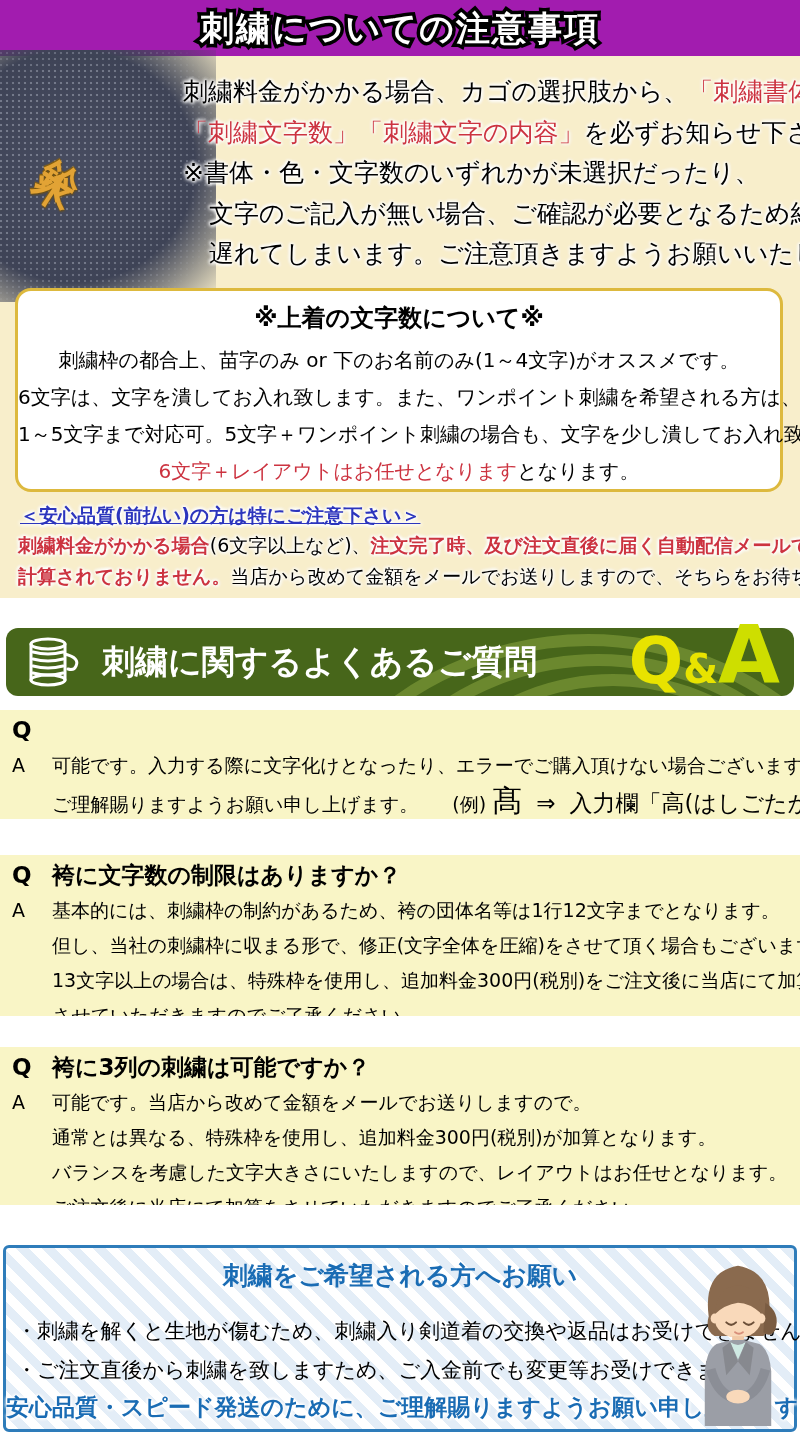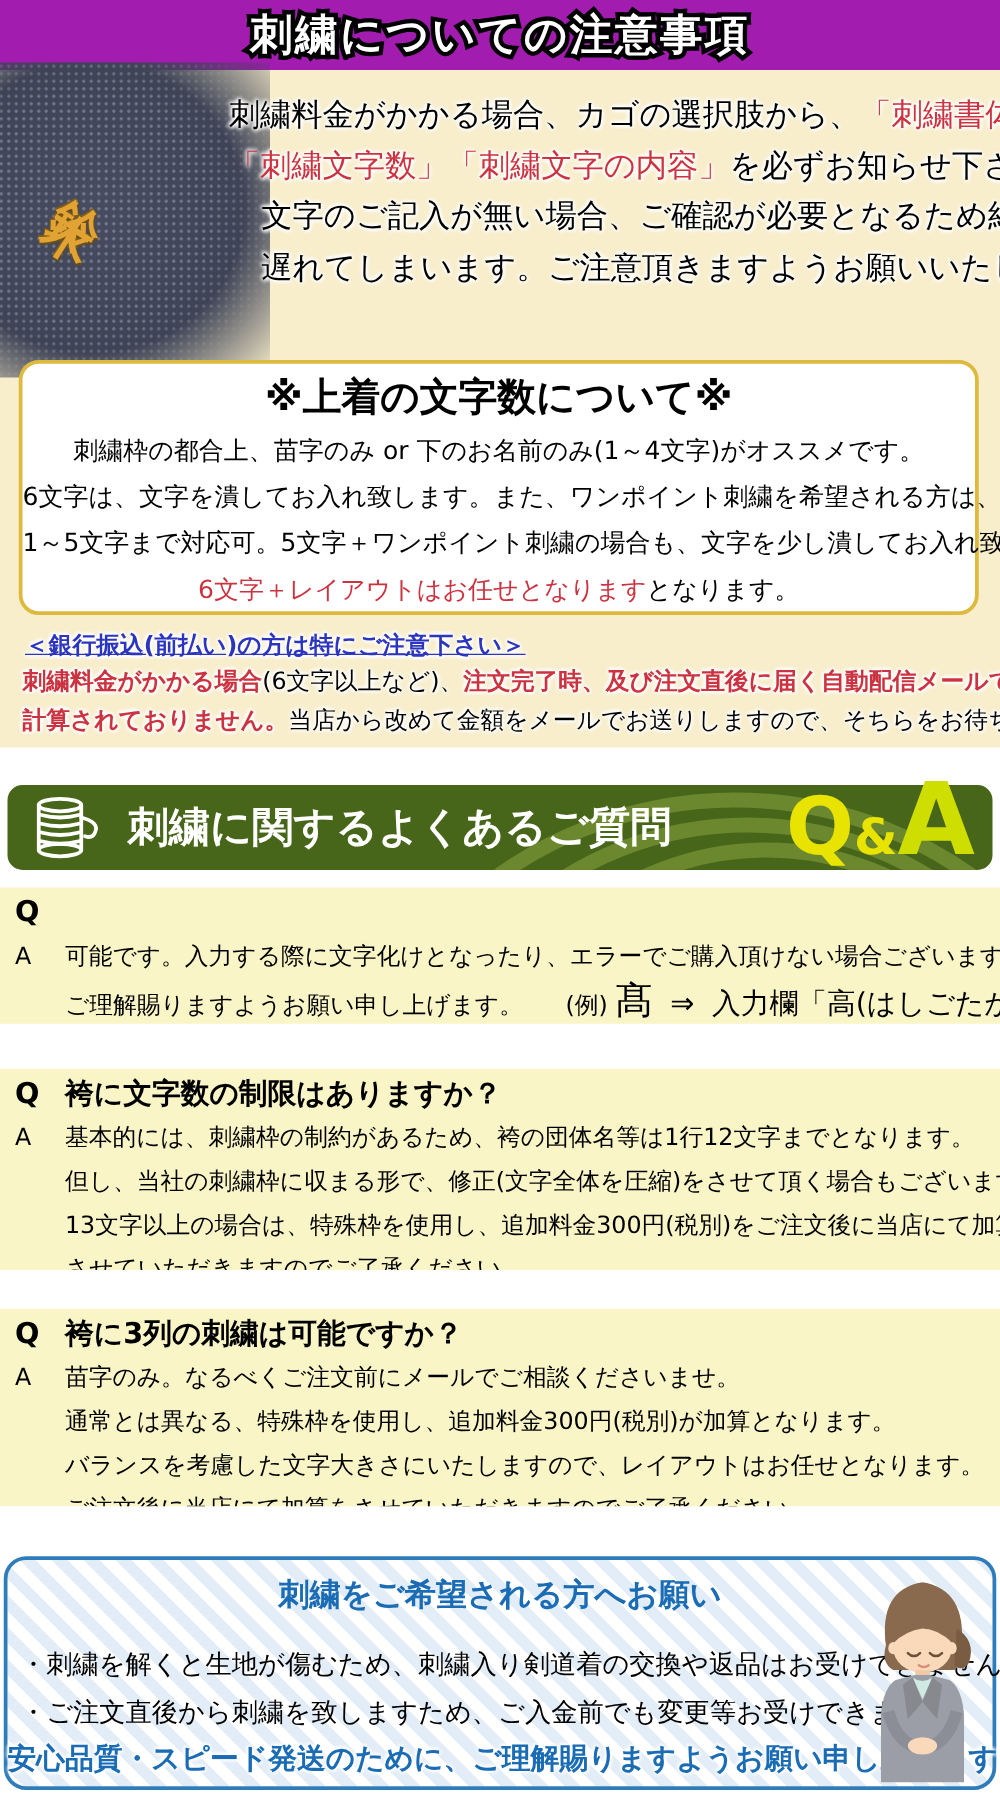--- a/index.html
+++ b/index.html
@@ -28,21 +28,21 @@
         color:#e2a335;text-shadow:1px 1px 2px #70500e,-1px -1px 1px #8a6210;}
 
   .halo{text-shadow:0 0 4px #fff,0 0 4px #fff,0 0 4px #fff,1px 1px 3px #fff,-1px -1px 3px #fff;}
   .intro{position:absolute;left:183px;top:16px;width:612px;font-size:25px;line-height:40.5px;}
   .line{white-space:nowrap;}
   .indent{padding-left:26px;}
   .red{color:#cc3340;}
 
   .jacket-box{position:absolute;left:15px;top:232px;width:762px;height:198px;background:#ffffff;
               border:3px solid #ddb93e;border-radius:16px;text-align:center;}
-  .jacket-title{margin-top:12px;font-size:31px;font-weight:bold;line-height:30px;white-space:nowrap;}
+  .jacket-title{margin-top:12px;font-size:24px;font-weight:bold;line-height:30px;white-space:nowrap;}
   .jacket-line{margin-top:13px;font-size:20px;line-height:24px;white-space:nowrap;}
   .jacket-line.first{margin-top:15px;}
 
   .bank-link{position:absolute;left:20px;top:447px;font-size:19px;font-weight:bold;
              color:#2c35bd;text-decoration:underline;white-space:nowrap;cursor:pointer;}
   .bank-note{position:absolute;left:18px;top:474px;width:778px;font-size:19px;line-height:31px;}
   .bank-note .red{font-weight:bold;text-align:right;}
 
   
   .faq-banner{position:absolute;top:628px;left:6px;width:788px;height:68px;
@@ -70,21 +70,21 @@
   .flabel{width:40px;flex:none;}
   .faq-a-content{flex:1;}
   .faq-a-line{white-space:nowrap;}
   .ex-label{margin-left:34px;}
   .ex-char{font-size:30px;}
   .ex-arrow{font-size:23px;margin:0 14px;}
   .ex-result{font-size:23px;}
 
   
   .request-box{position:absolute;top:1245px;left:3px;width:788px;height:181px;
-               border:3px solid #2e7cba;border-radius:18px;
+               border:3px solid #2e7cba;border-radius:6px;
                background:repeating-linear-gradient(45deg,#ffffff 0px,#ffffff 9px,#e3edf7 9px,#e3edf7 18px);}
   .request-title{margin-top:12px;text-align:center;font-size:25px;font-weight:bold;
                  color:#1a6cb4;line-height:32px;white-space:nowrap;}
   .request-bullets{margin:20px 0 0 10px;font-size:21px;line-height:39px;color:#000;}
   .request-footer{margin-top:2px;text-align:center;font-size:23px;font-weight:bold;color:#1a6cb4;
                   line-height:30px;white-space:nowrap;
                   text-shadow:0 0 4px #fff,0 0 4px #fff,1px 1px 3px #fff,-1px -1px 3px #fff;}
   .woman{position:absolute;right:4px;top:6px;}
 </style>
 </head>
@@ -99,33 +99,34 @@
   <div class="notice">
 
     <div class="belt">
       <div class="belt-dots"></div>
       <div class="belt-name">鈴木</div>
     </div>
 
     <div class="intro">
       <div class="line halo"><span>刺繍料金がかかる場合、カゴの選択肢から、</span><span class="red">「刺繍書体」「刺繍色」</span></div>
       <div class="line halo"><span class="red">「刺繍文字数」「刺繍文字の内容」</span><span>を必ずお知らせ下さい。</span></div>
+      <div class="line halo"><span>※書体・色・文字数のいずれかが未選択だったり、</span></div>
       <div class="line halo indent"><span>文字のご記入が無い場合、ご確認が必要となるため納品が</span></div>
       <div class="line halo indent"><span>遅れてしまいます。ご注意頂きますようお願いいたします。</span></div>
     </div>
 
     <div class="jacket-box">
       <div class="jacket-title">※上着の文字数について※</div>
       <div class="jacket-line first">刺繍枠の都合上、苗字のみ or 下のお名前のみ(1～4文字)がオススメです。</div>
       <div class="jacket-line">6文字は、文字を潰してお入れ致します。また、ワンポイント刺繍を希望される方は、</div>
       <div class="jacket-line">1～5文字まで対応可。5文字＋ワンポイント刺繍の場合も、文字を少し潰してお入れ致します。</div>
       <div class="jacket-line" style="font-size:20px;"><span class="red">6文字＋レイアウトはお任せとなります</span><span>となります。</span></div>
     </div>
 
-    <a class="bank-link halo">＜銀行振込(前払い)の方は特にご注意下さい＞</a>
+    <a class="bank-link halo">＜安心品質(前払い)の方は特にご注意下さい＞</a>
 
     <div class="bank-note">
       <div class="line halo"><span class="red">刺繍料金がかかる場合</span><span>(6文字以上など)、</span><span class="red">注文完了時、及び注文直後に届く自動配信メールでは</span></div>
       <div class="line halo"><span class="red">計算されておりません。</span><span>当店から改めて金額をメールでお送りしますので、そちらをお待ち下さい。</span></div>
     </div>
   </div>
 
   <div class="faq-banner">
     <div class="banner-clip">
       <div class="arc arc1"></div>
@@ -179,21 +180,21 @@
   </div>
 
   <div class="faq-block faq-b3">
     <div class="faq-q">
       <span class="flabel">Q</span>
       <span>袴に3列の刺繍は可能ですか？</span>
     </div>
     <div class="faq-a">
       <span class="flabel">A</span>
       <div class="faq-a-content">
-        <div class="faq-a-line">苗字のみ。なるべくご注文前にメールでご相談くださいませ。</div>
+        <div class="faq-a-line">可能です。当店から改めて金額をメールでお送りしますので。</div>
         <div class="faq-a-line">通常とは異なる、特殊枠を使用し、追加料金300円(税別)が加算となります。</div>
         <div class="faq-a-line">バランスを考慮した文字大きさにいたしますので、レイアウトはお任せとなります。</div>
         <div class="faq-a-line">ご注文後に当店にて加算をさせていただきますのでご了承ください。</div>
       </div>
     </div>
   </div>
 
   <div class="request-box">
     <div class="request-title">刺繍をご希望される方へお願い</div>
     <div class="request-bullets">

